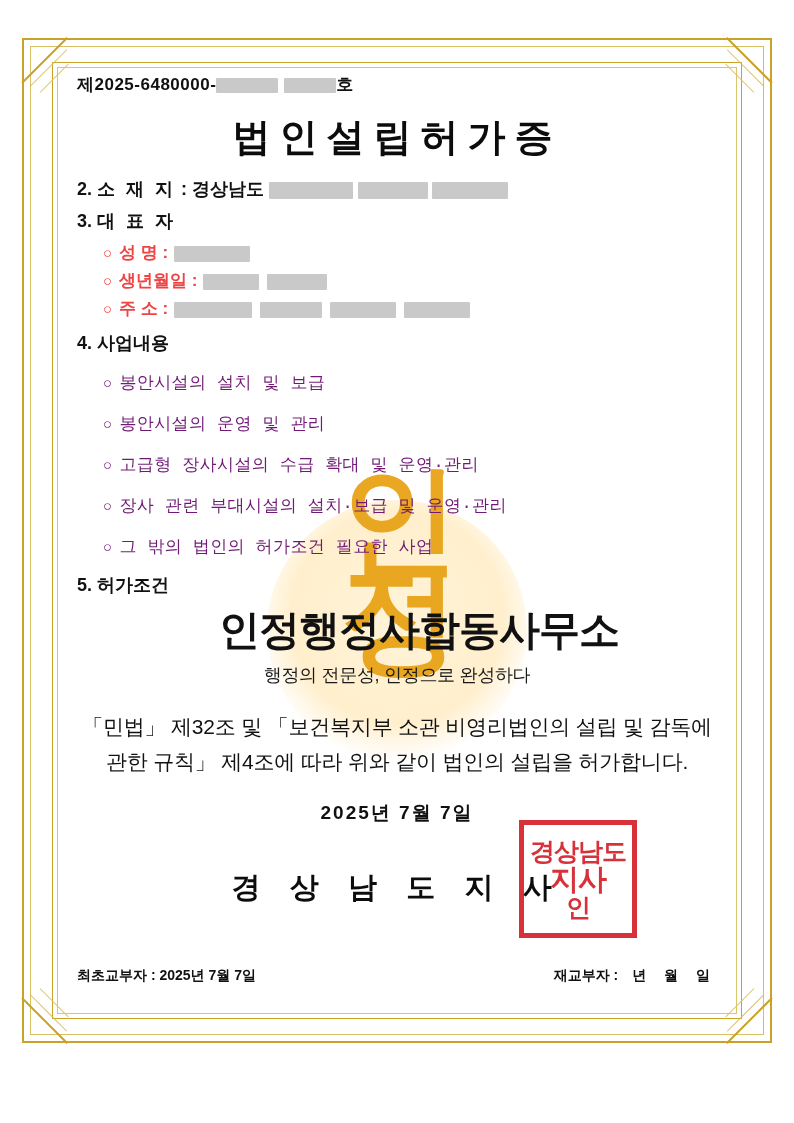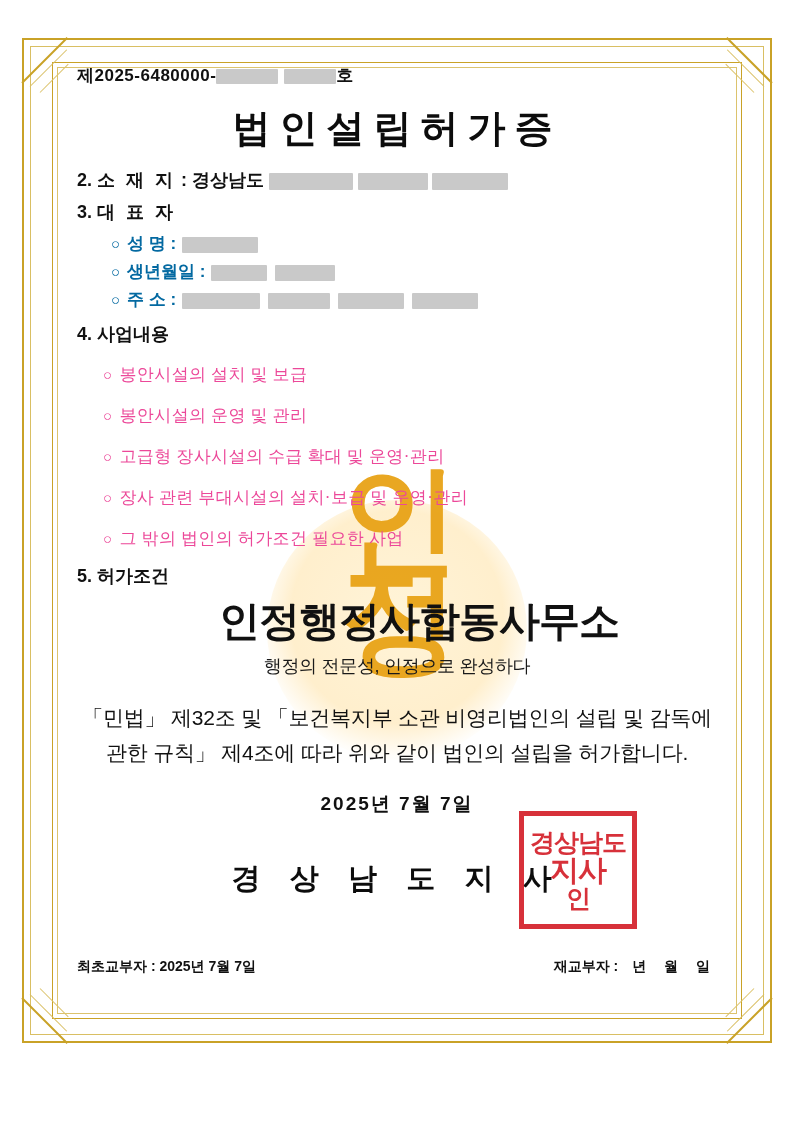--- a/index.html
+++ b/index.html
@@ -120,21 +120,21 @@
     line-height: 0.82;
     text-align: center;
     opacity: 0.95;
     pointer-events: none;
     z-index: 1;
   }
 
   
   .content {
     position: absolute;
-    left: 57px; top: 51px;
+    left: 57px; top: 60px;
     width: 728px;
     height: 947px;
     z-index: 2;
     border-radius: 28px;
   }
 
   .doc-number {
     position: absolute;
     left: 20px; top: 13px;
     font-family: "Liberation Sans", sans-serif;
@@ -179,30 +179,30 @@
     white-space: nowrap;
     line-height: 1.28;
   }
   .field-label-sp {
     letter-spacing: 3px;
   }
   .sub-row {
     font-family: "Liberation Sans", sans-serif;
     font-size: 17px;
     font-weight: 600;
-    color: #0369a1;
-    margin: 6px 0 6px 34px;
+    color: #ef4444;
+    margin: 6px 0 6px 26px;
     white-space: nowrap;
     line-height: 1.3;
   }
   .biz-row {
-    font-family: Liberation Serif, serif;
+    font-family: Liberation Mono, monospace;
     font-size: 17px;
     font-weight: 500;
-    color: #ec4899;
+    color: #701a75;
     margin: 18px 0 7px 26px;
     letter-spacing: 0.4px;
     line-height: 1.35;
   }
   .circ {
     font-size: 15px;
     margin-right: 7px;
   }
 
   

